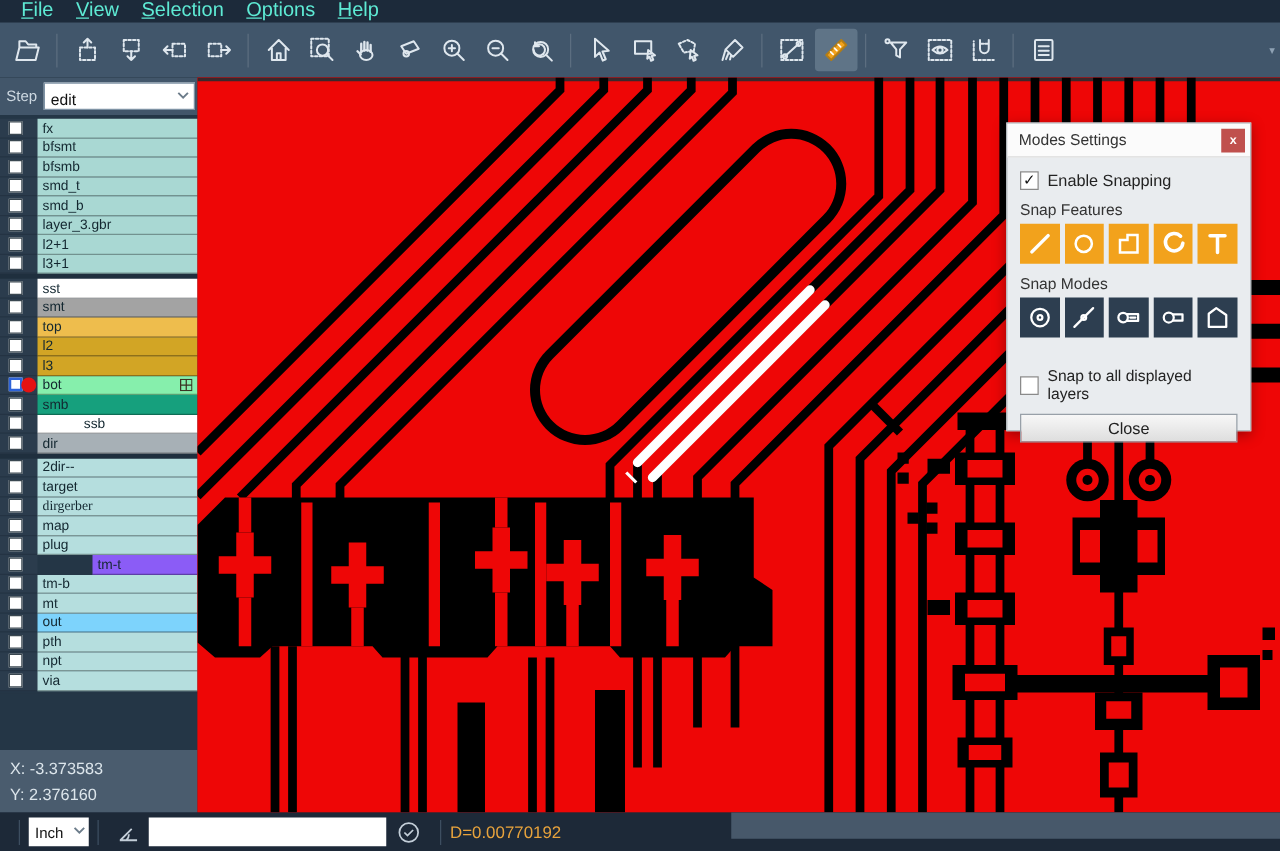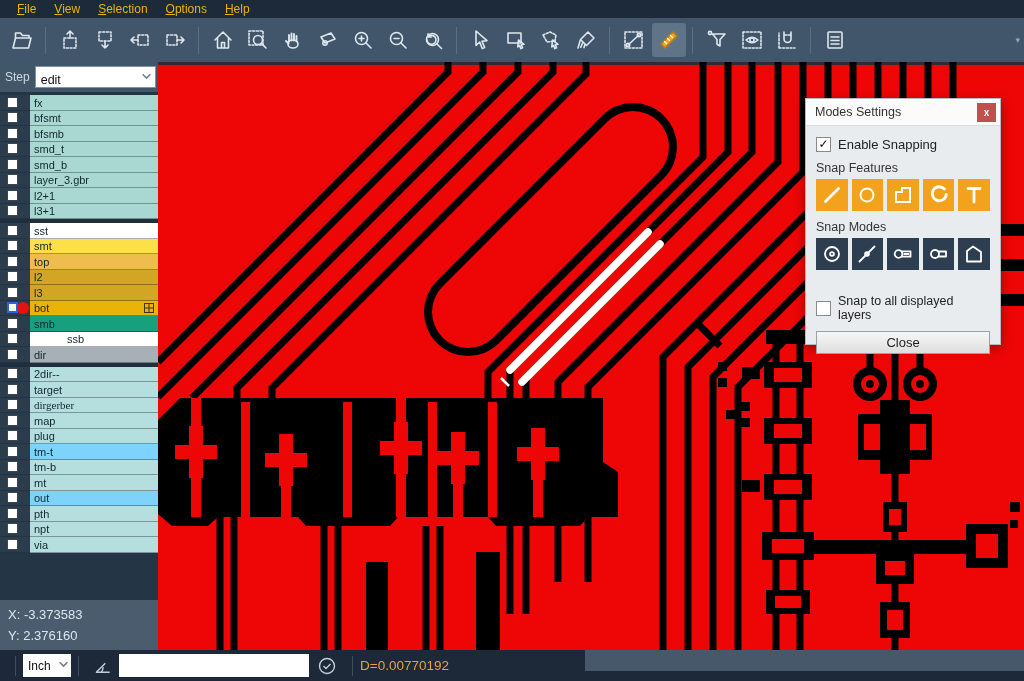--- a/index.html
+++ b/index.html
@@ -6,21 +6,21 @@
     --red:#ee0606; --accent:#f2a21c; --modebg:#2d3e50;
     --bar-dark:#1c2a3a; --tool-bg:#41566b;
   }
   *{box-sizing:border-box;margin:0;padding:0}
   html,body{width:1024px;height:681px;overflow:hidden}
   body{font-family:"Liberation Sans",sans-serif;background:#1d2937}
   #app{position:relative;width:1024px;height:681px;background:#1d2937;overflow:hidden}
 
   
   .menubar{position:absolute;left:0;top:0;width:1024px;height:18px;background:var(--bar-dark);
-    display:flex;align-items:center;padding-left:8px;color:#eab308;font-size:12px}
+    display:flex;align-items:center;padding-left:8px;color:#5eead4;font-size:16px}
   .menu-item{padding:0 9px;cursor:default;line-height:18px}
   .menu-item u{text-decoration:underline}
 
   
   .toolbar{position:absolute;left:0;top:18px;width:1024px;height:44px;background:var(--tool-bg);
     display:flex;align-items:center;padding-left:4px}
   .tbtn{width:34px;height:34px;border:none;background:transparent;display:flex;align-items:center;
     justify-content:center;margin:0 0.5px;border-radius:3px}
   .tbtn.active{background:#5f7487}
   .tbtn svg{width:24px;height:24px}
@@ -447,21 +447,21 @@
             <span class="cbx"></span>
           </div>
           <div class="layer-name" style="background: rgb(255, 255, 255);">
             <span>sst</span>
           </div>
         </div>
         <div class="layer-row">
           <div class="cb-col">
             <span class="cbx"></span>
           </div>
-          <div class="layer-name" style="background: #fde047;">
+          <div class="layer-name" style="background: #a3a3a3;">
             <span>smt</span>
           </div>
         </div>
         <div class="layer-row">
           <div class="cb-col">
             <span class="cbx"></span>
           </div>
           <div class="layer-name" style="background: rgb(238, 189, 77);">
             <span>top</span>
           </div>
@@ -480,21 +480,21 @@
           </div>
           <div class="layer-name" style="background: rgb(210, 165, 37);">
             <span>l3</span>
           </div>
         </div>
         <div class="layer-row">
           <div class="cb-col">
             <span class="cbx sel"></span>
           </div>
           <span class="seldot"></span>
-          <div class="layer-name" style="background: #eab308;">
+          <div class="layer-name" style="background: #86efac;">
             <span>bot</span>
             <svg class="gi" width="10" height="10">
               <use href="#misc-grid"></use>
             </svg>
           </div>
         </div>
         <div class="layer-row">
           <div class="cb-col">
             <span class="cbx"></span>
           </div>
@@ -556,21 +556,21 @@
             <span class="cbx"></span>
           </div>
           <div class="layer-name" style="background: rgb(181, 222, 222);">
             <span>plug</span>
           </div>
         </div>
         <div class="layer-row">
           <div class="cb-col">
             <span class="cbx"></span>
           </div>
-          <div class="layer-name" style="background: #7dd3fc;">
+          <div class="layer-name" style="background: #8b5cf6; margin-left: 44px;">
             <span>tm-t</span>
           </div>
         </div>
         <div class="layer-row">
           <div class="cb-col">
             <span class="cbx"></span>
           </div>
           <div class="layer-name" style="background: rgb(181, 222, 222);">
             <span>tm-b</span>
           </div>

